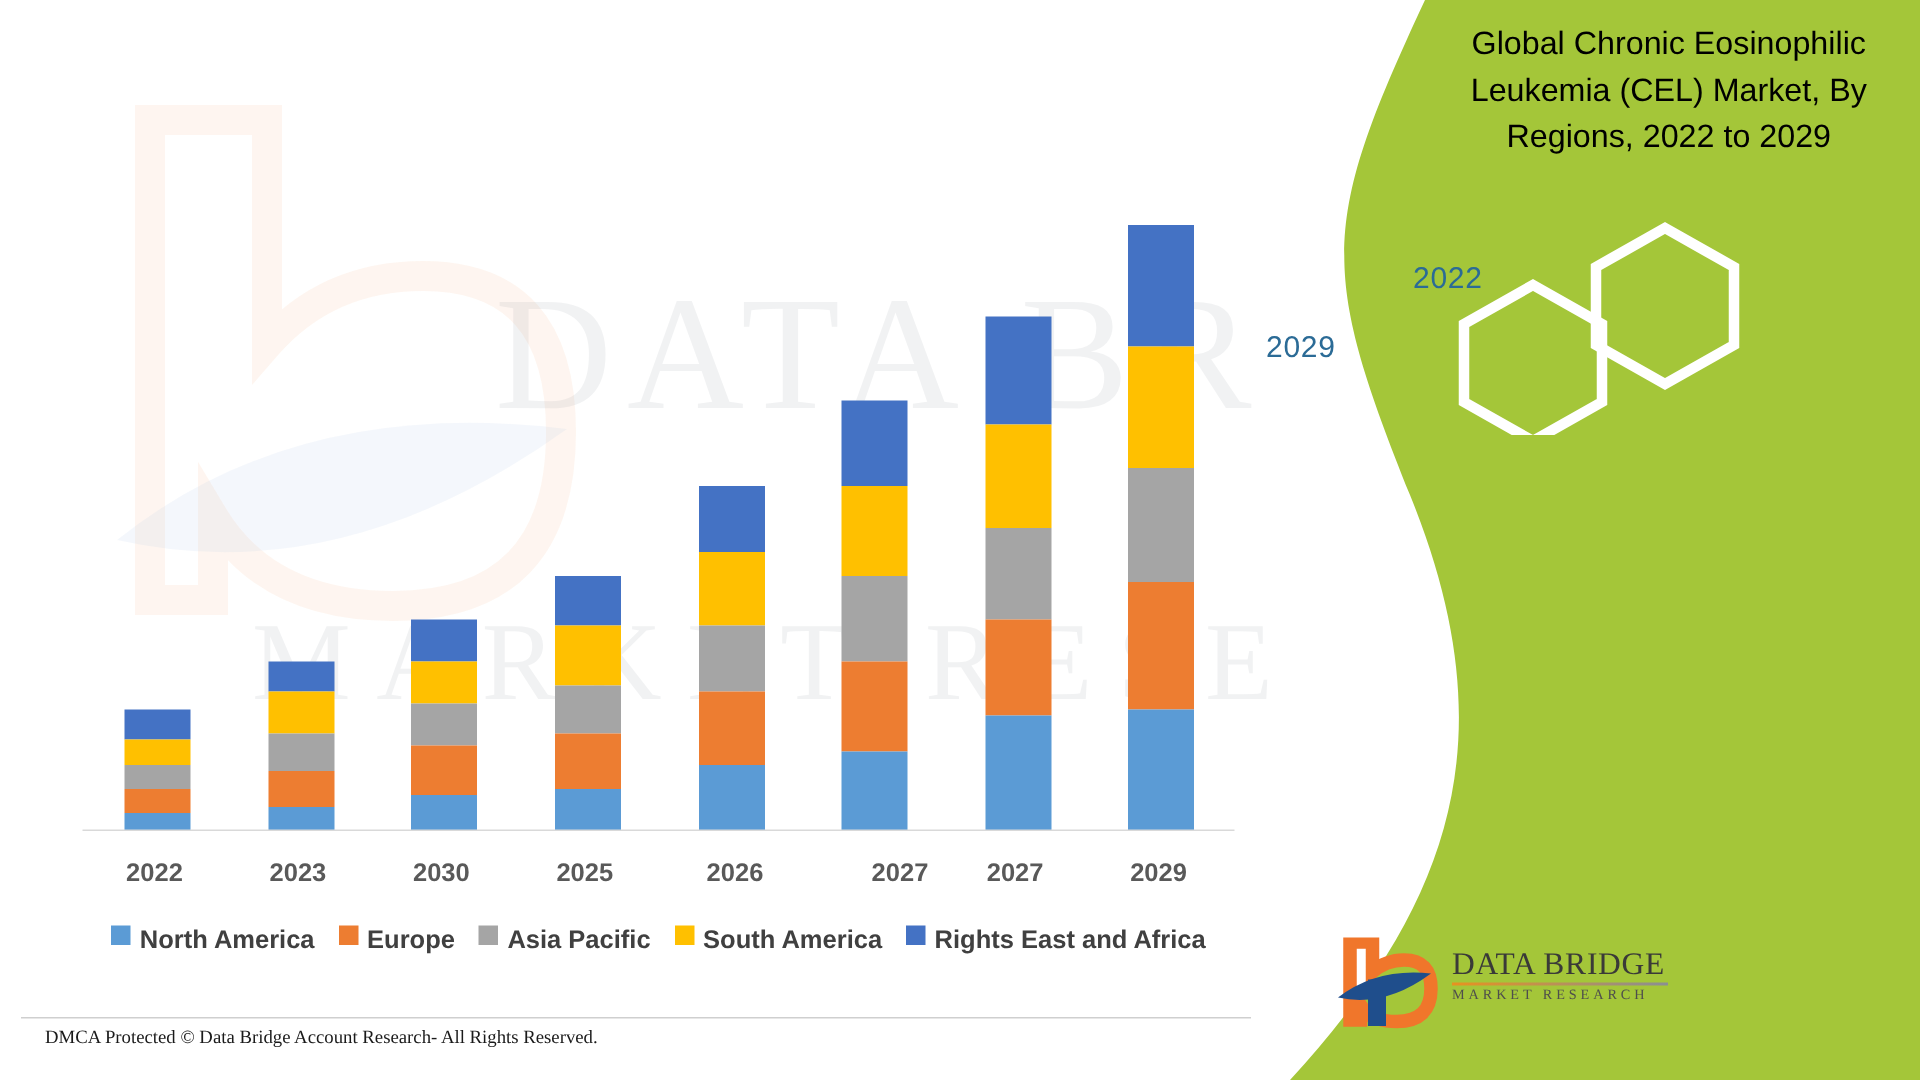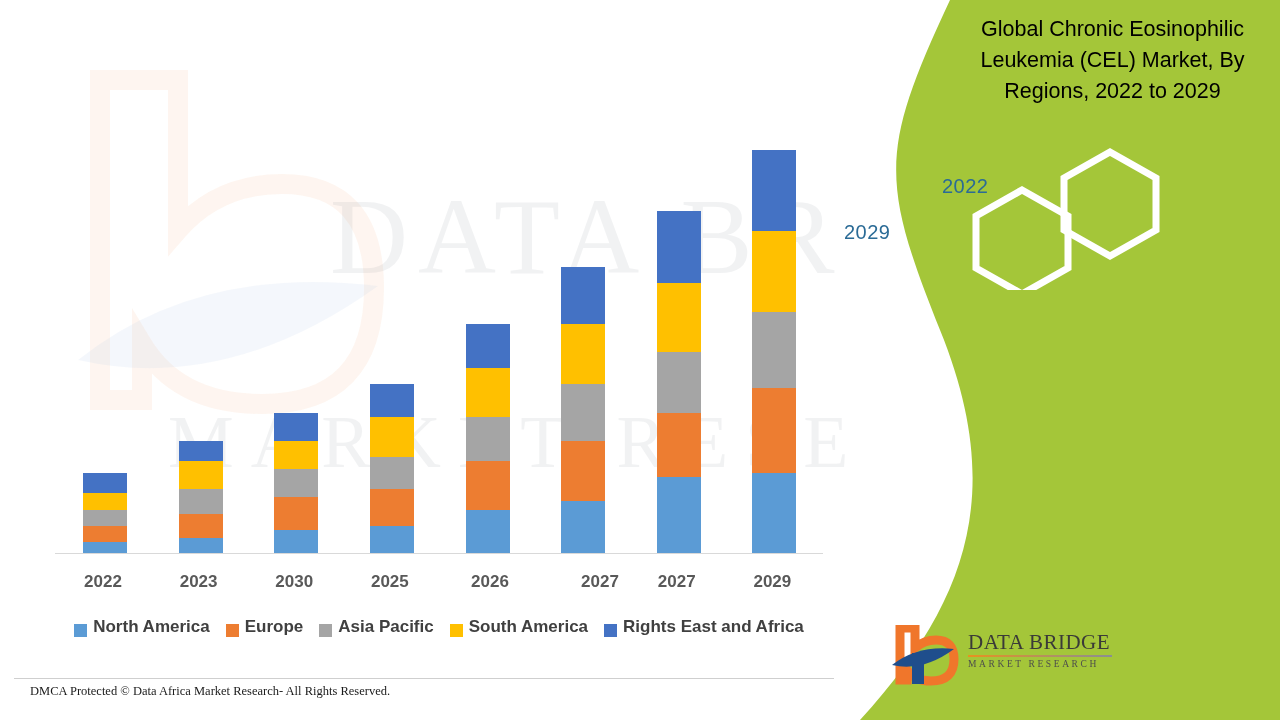--- a/index.html
+++ b/index.html
@@ -173,21 +173,21 @@
   
   #legend {
     position: absolute;
     left: 55px; top: 617px;
     width: 768px;
     display: flex;
     justify-content: center;
     align-items: center;
     gap: 16px;
   }
-  .legend-item { display: flex; align-items: flex-end; gap: 6px; }
+  .legend-item { display: flex; align-items: flex-start; gap: 6px; }
   .legend-swatch { width: 13px; height: 13px; }
   .legend-label { font-size: 17px; font-weight: bold; color: #404040; white-space: nowrap; }
 
   
   #footer-rule {
     position: absolute;
     left: 14px; top: 678px;
     width: 820px; height: 1px;
     background: #cfcfcf;
   }
@@ -320,21 +320,21 @@
         <span class="legend-swatch" style="background: rgb(255, 192, 0);"></span>
         <span class="legend-label">South America</span>
       </div>
       <div class="legend-item">
         <span class="legend-swatch" style="background: rgb(68, 114, 196);"></span>
         <span class="legend-label">Rights East and Africa</span>
       </div>
     </div>
 
   <div id="footer-rule"></div>
-  <div class="footer-text" id="footer-left">DMCA Protected © Data Africa Market Research- All Rights Reserved.</div>
+  <div class="footer-text" id="footer-left">DMCA Protected © Data Bridge Account Research- All Rights Reserved.</div>
 
   <div id="green-panel">
     <svg width="460" height="720" viewBox="0 0 460 720">
       <path d="M130 0 C 60 150, 60 180, 120 330 C 185 490, 150 600, 40 720 L 460 720 L 460 0 Z" fill="#A4C639"></path>
     </svg>
   </div>
 
   <div id="panel-content">
     <div id="panel-title">Global Chronic Eosinophilic Leukemia (CEL) Market, By Regions, 2022 to 2029</div>
 

